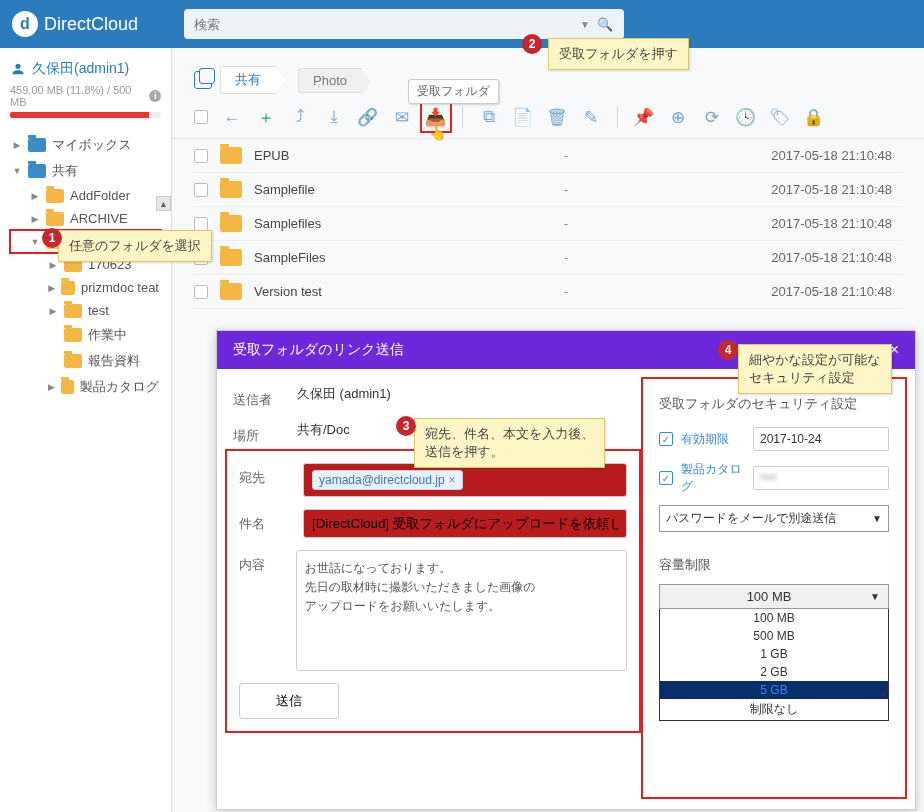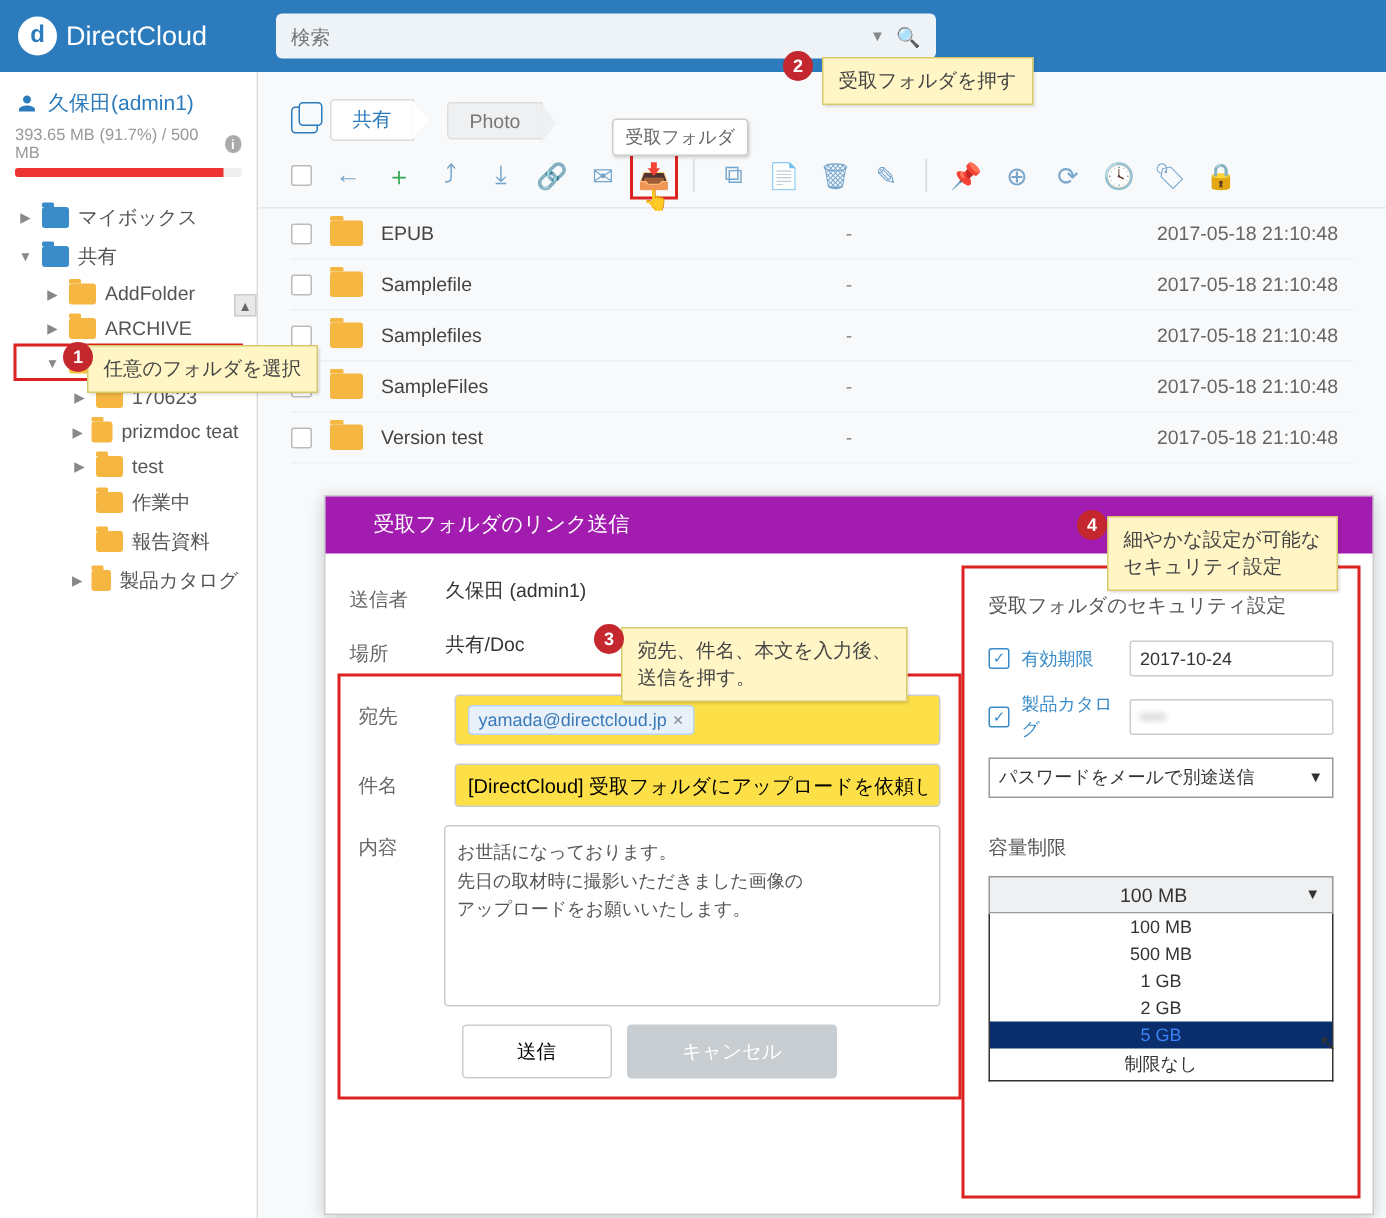--- a/index.html
+++ b/index.html
@@ -64,33 +64,33 @@
 .file-row{display:flex;align-items:center;padding:8px 0;border-bottom:1px solid #eef1f4;gap:12px;}
 .file-row .cb{width:14px;height:14px;border:1px solid #bbb;border-radius:2px;background:#fff;}
 .file-row .folder{width:22px;height:17px;background:#f5b642;border-radius:2px;position:relative;flex-shrink:0;}
 .file-row .folder::before{content:"";position:absolute;top:-3px;left:0;width:9px;height:3px;background:#f5b642;border-radius:1px 1px 0 0;}
 .file-row .name{flex:0 0 240px;color:#444;}
 .file-row .dash{flex:0 0 120px;color:#888;text-align:center;}
 .file-row .date{flex:1;color:#666;text-align:right;padding-right:10px;}
 
 
 .dialog{position:absolute;top:330px;left:216px;right:8px;bottom:2px;background:#fff;border:1px solid #ccc;box-shadow:0 2px 10px rgba(0,0,0,.2);}
-.dlg-title{background:#a21caf;color:#fff;padding:10px 32px;font-size:14px;display:flex;align-items:center;}
+.dlg-title{background:#6d28d9;color:#fff;padding:10px 16px;font-size:14px;display:flex;align-items:center;}
 .dlg-close{margin-left:auto;font-size:16px;cursor:pointer;}
 .dlg-body{display:flex;padding:16px;gap:16px;height:calc(100% - 40px);}
 .dlg-left{flex:1;display:flex;flex-direction:column;}
 .dlg-right{width:250px;}
 .form-row{display:flex;align-items:flex-start;gap:16px;margin-bottom:12px;font-size:13px;}
 .form-row .lbl{width:48px;color:#666;padding-top:6px;}
 .form-row .val{flex:1;}
 .chip{display:inline-flex;align-items:center;background:#e8f1fa;border:1px solid #b8d4ec;border-radius:3px;padding:2px 6px;color:#3a7ab8;font-size:12px;gap:4px;}
 .chip .x{cursor:pointer;color:#888;}
-.input-line{border:1px solid #ccc;border-radius:3px;padding:6px 8px;background:#fde047;width:100%;}
+.input-line{border:1px solid #ccc;border-radius:3px;padding:6px 8px;background:#b91c1c;width:100%;}
 .textarea{border:1px solid #ccc;border-radius:3px;padding:8px;background:#fff;width:100%;height:121px;font-size:12px;color:#555;line-height:1.6;resize:none;font-family:inherit;}
-.btn-row{display:flex;gap:10px;justify-content:center;margin-top:8px;}
+.btn-row{display:flex;gap:10px;justify-content:space-between;margin-top:8px;}
 .btn{padding:8px 36px;border:1px solid #ccc;background:#fff;border-radius:3px;cursor:pointer;font-size:13px;}
 .btn.cancel{background:#c8cdd1;color:#fff;border-color:#c8cdd1;}
 .redbox{outline:2px solid #d22;outline-offset:6px;}
 
 .sec-title{font-size:13px;color:#555;margin-bottom:14px;}
 .sec-row{display:flex;align-items:center;gap:8px;margin-bottom:10px;font-size:12px;}
 .sec-row .ck{width:14px;height:14px;border:1px solid #3a8cc9;border-radius:2px;display:flex;align-items:center;justify-content:center;color:#3a8cc9;font-size:10px;}
 .sec-row .sl{flex:0 0 64px;color:#3a8cc9;}
 .sec-row .sv{flex:1;border:1px solid #ccc;padding:4px 6px;border-radius:2px;background:#fff;}
 .sec-row .sv.blur{color:transparent;text-shadow:0 0 5px #999;}
@@ -123,21 +123,21 @@
 <div class="main">
 
   <div class="sidebar">
     <div class="user-row">
       <svg viewBox="0 0 24 24">
           <path d="M12 12c2.2 0 4-1.8 4-4s-1.8-4-4-4-4 1.8-4 4 1.8 4 4 4zm0 2c-2.7 0-8 1.3-8 4v2h16v-2c0-2.7-5.3-4-8-4z"></path>
         </svg>
       <span>久保田(admin1)</span>
     </div>
     <div class="usage">
-      <span>393.65 MB (91.7%) / 500 MB</span>
+      <span>459.00 MB (11.8%) / 500 MB</span>
       <span class="usage-info">i</span>
     </div>
     <div class="usage-bar">
         <div class="usage-fill"></div>
       </div>
 
     <div class="tree-scroll">▲</div>
 
     <div class="tree">
       <div class="tree-item blue">
@@ -322,21 +322,20 @@
           <input class="val input-line" value="[DirectCloud] 受取フォルダにアップロードを依頼します。" style="">
         </div>
         <div class="form-row">
           <span class="lbl">内容</span>
           <textarea class="textarea" style="">お世話になっております。
 先日の取材時に撮影いただきました画像の
 アップロードをお願いいたします。</textarea>
         </div>
         <div class="btn-row">
           <button class="btn">送信</button>
-          <button class="btn cancel">キャンセル</button>
         </div>
       </div>
     </div>
 
     <div class="dlg-right redbox" style="padding:10px;">
       <div class="sec-title">受取フォルダのセキュリティ設定</div>
       <div class="sec-row">
         <span class="ck">✓</span>
         <span class="sl">有効期限</span>
         <span class="sv">2017-10-24</span>

